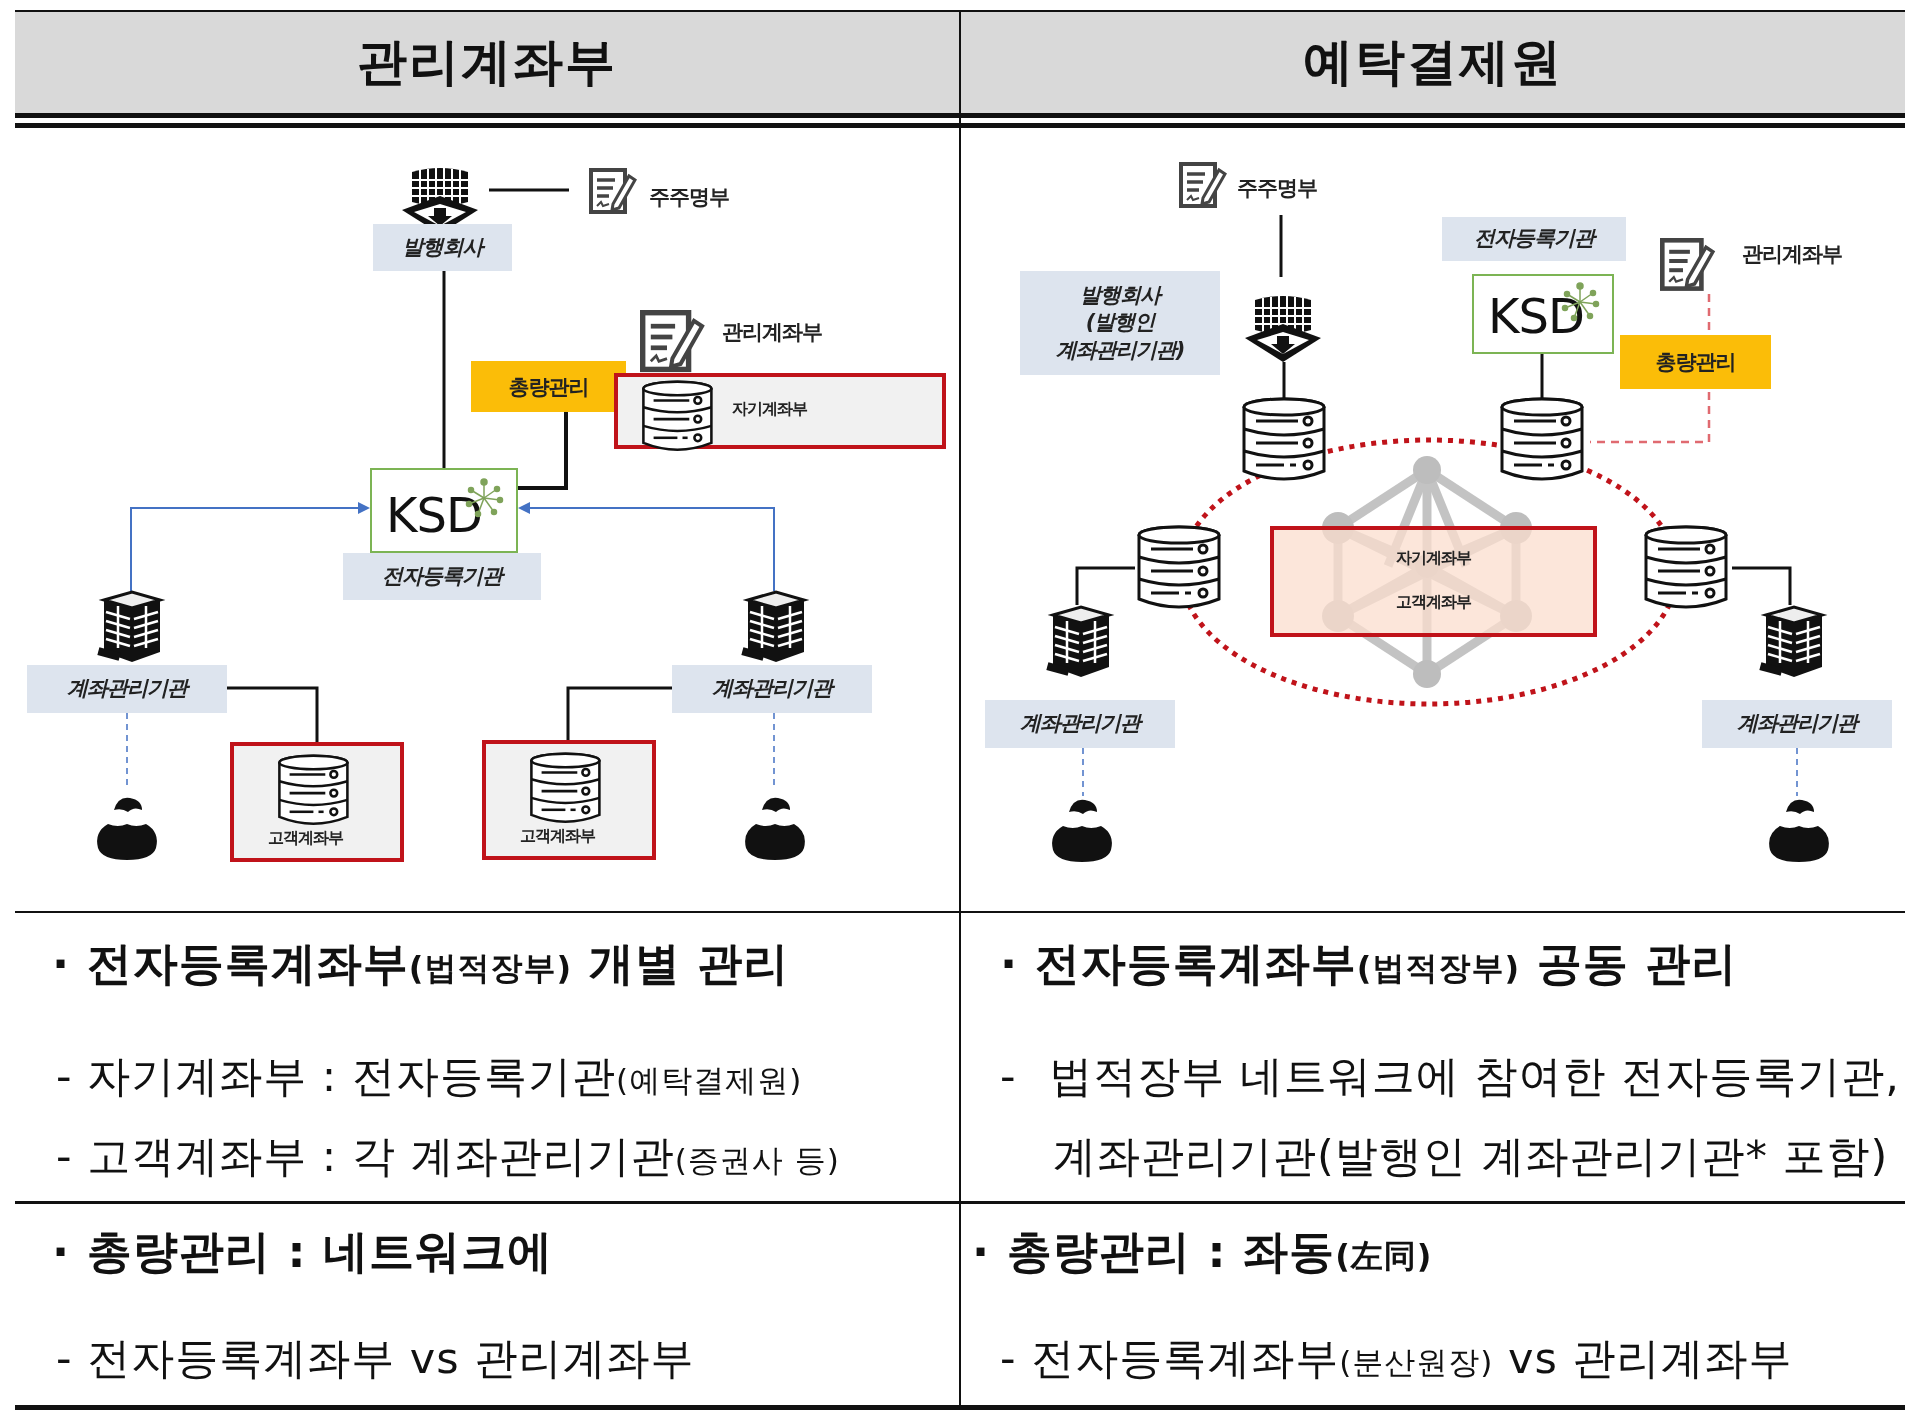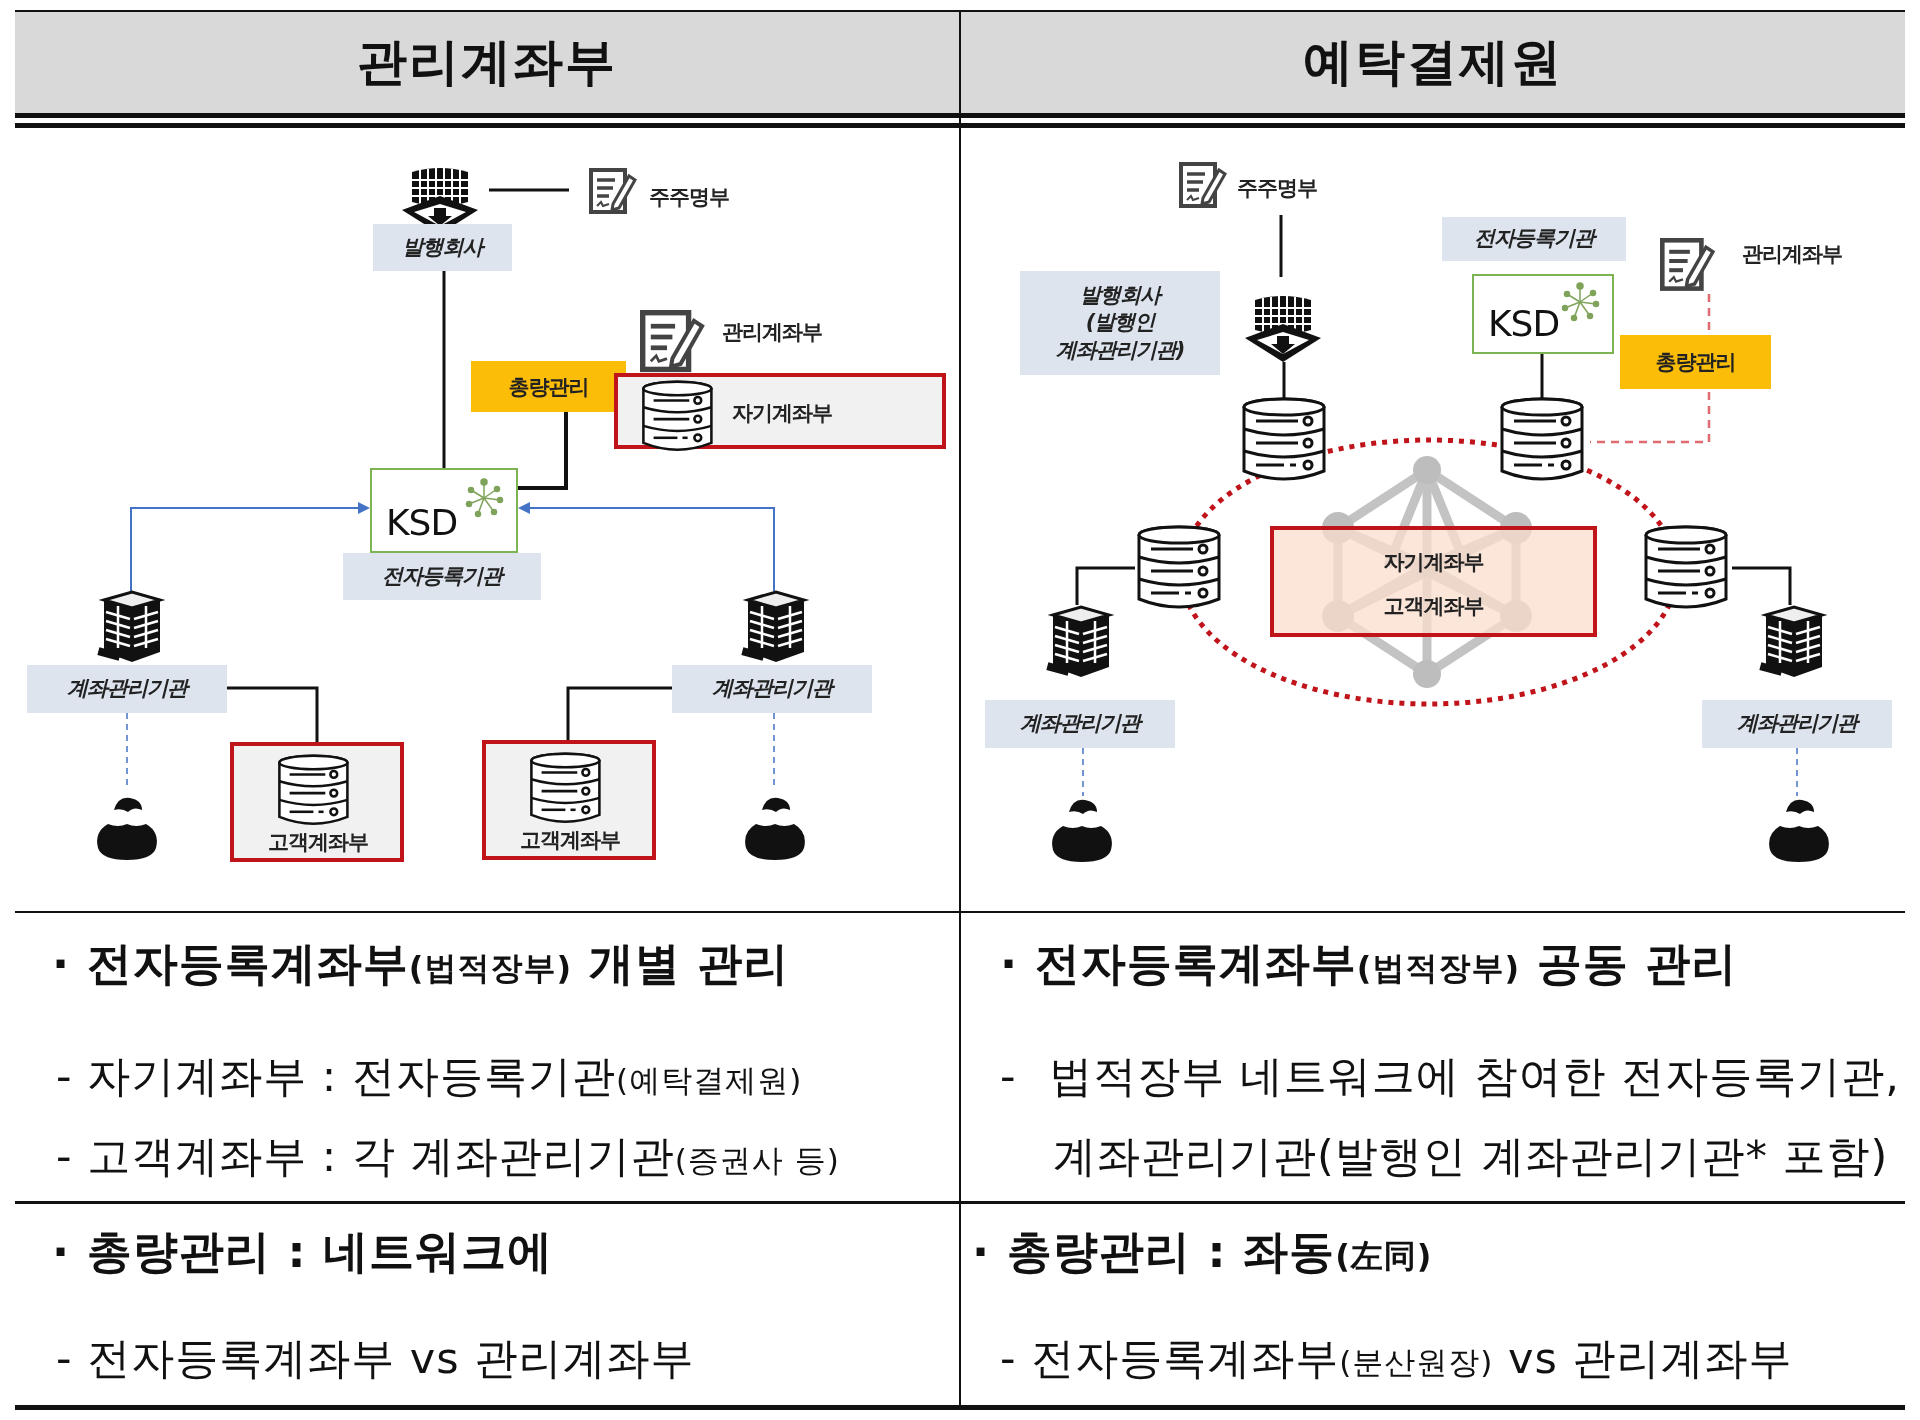--- a/index.html
+++ b/index.html
@@ -8,25 +8,25 @@
   .hline { position:absolute; background:#111; }
   .vline { position:absolute; background:#111; }
   .header-cell { position:absolute; top:12px; height:101px; background:#d9d9d9;
                  display:flex; align-items:center; justify-content:center;
                  font-weight:bold; font-size:50px; letter-spacing:2px; }
   .lbl { position:absolute; background:#dde4ee; display:flex; align-items:center; justify-content:center;
          font-weight:bold; font-size:21px; color:#222; text-align:center; line-height:1.3; letter-spacing:-1px;font-style:italic; }
   .yellow { position:absolute; background:#fbbd08; display:flex; align-items:center; justify-content:center;
             font-weight:bold; font-size:21px; color:#222; letter-spacing:-1px; }
   .ksd { position:absolute; background:#fff; border:2px solid #7cb454; box-sizing:border-box; }
-  .ksd-text { position:absolute; left:14px; bottom:8px; font-family:"DejaVu Sans", sans-serif; font-size:36px; color:#111; letter-spacing:-1px; }
+  .ksd-text { position:absolute; left:14px; bottom:8px; font-family:"DejaVu Sans", sans-serif; font-size:48px; color:#111; letter-spacing:-1px; }
   .ksd-logo { position:absolute; right:10px; top:8px; width:40px; height:40px; }
   .redbox { position:absolute; border:4px solid #c0131a; box-sizing:border-box; background:#f1f1f1; }
   .plain { position:absolute; font-weight:bold; font-size:21px; color:#222; letter-spacing:-1px; white-space:nowrap; }
-  .boxlabel { position:absolute; font-weight:bold; font-size:21px; color:#222; letter-spacing:-1px; white-space:nowrap;font-family:Liberation Mono, monospace; }
+  .boxlabel { position:absolute; font-weight:bold; font-size:16px; color:#222; letter-spacing:-1px; white-space:nowrap;font-family:Liberation Mono, monospace; }
   .row-text { position:absolute; white-space:nowrap; }
   .bold-head { font-weight:bold; font-size:45px; letter-spacing:1px; }
   .bold-head .small { font-size:32px; }
   .sub { font-size:43px; letter-spacing:1px; }
   .sub .small { font-size:31px; }
   svg { position:absolute; overflow:visible; }
 </style>
 </head>
 <body>
 

